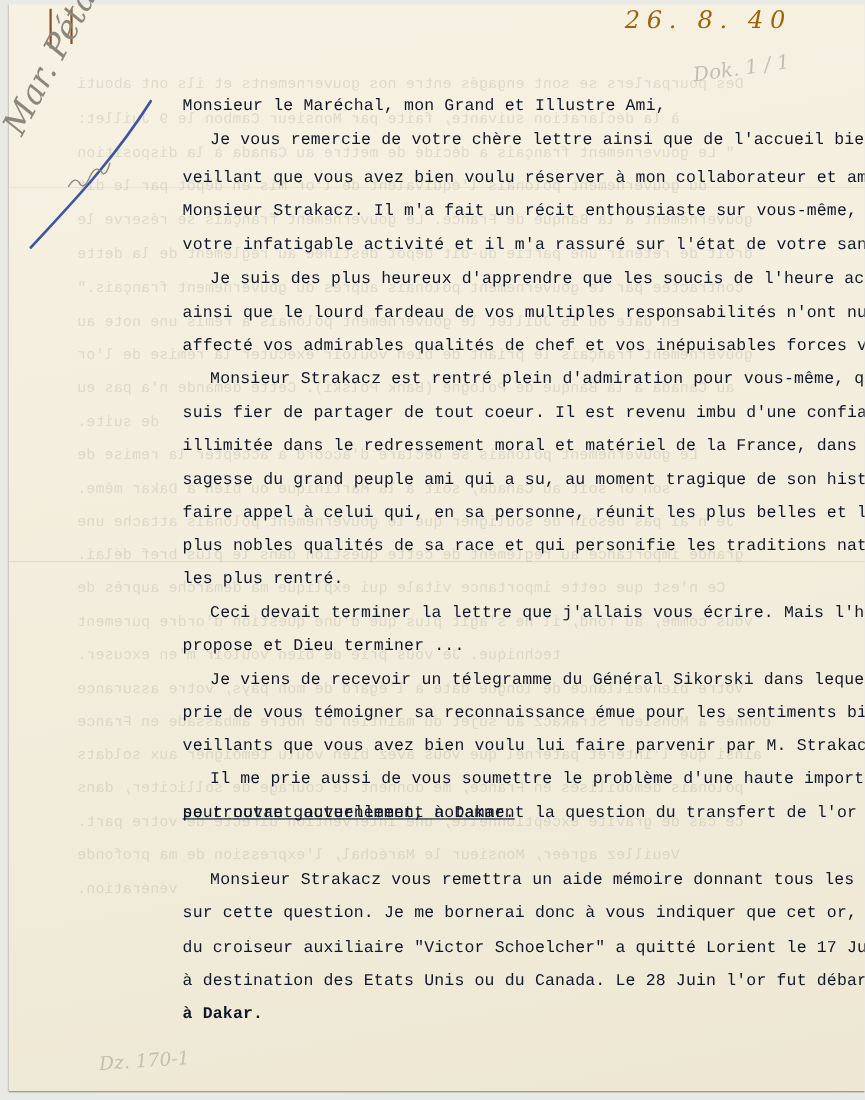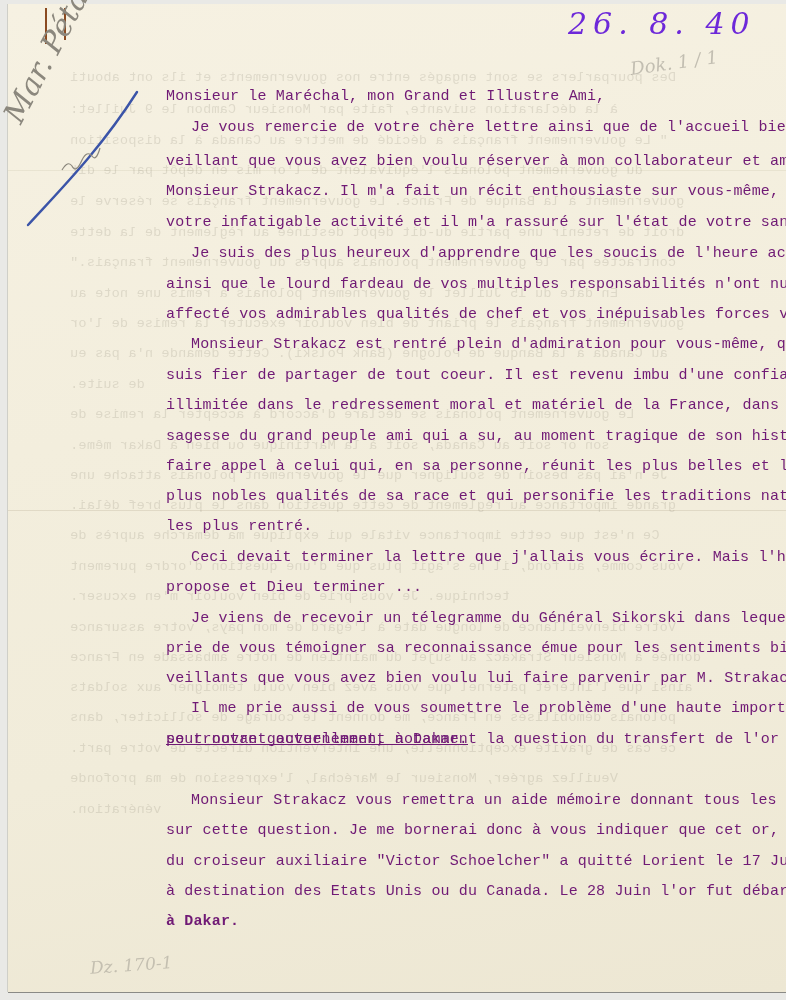--- a/index.html
+++ b/index.html
@@ -17,25 +17,25 @@
     .fold {
       position: absolute; left: 8px; width: 778px; height: 1px;
       background: rgba(170,160,130,0.25);
     }
     .bleed {
       position: absolute; color: rgba(120,115,100,0.18);
       font-size: 13.5px; white-space: pre; transform: scaleX(-1);
       letter-spacing: 0.2px;
     }
     .line {
-      position: absolute; font-size: 15px; color: #701a75;
+      position: absolute; font-size: 15px; color: #0f172a;
       white-space: pre; letter-spacing: 0.15px;
     }
     .hand { position: absolute; font-family: "DejaVu Serif", serif; font-style: italic; white-space: pre; }
-    .hand-red { color: #6d28d9; font-size: 30px; letter-spacing: 6px; }
+    .hand-red { color: #a16207; font-size: 22px; letter-spacing: 6px; }
     .hand-pencil { color: #9a968c; }
     .mark { position: absolute; background: #8a4a20; width: 2px; }
   </style>
 </head>
 <body>
 
 <div class="page"></div>
 <div class="fold" style="top:510px"></div>
 <div class="fold" style="top:170px;opacity:.6"></div>
 

